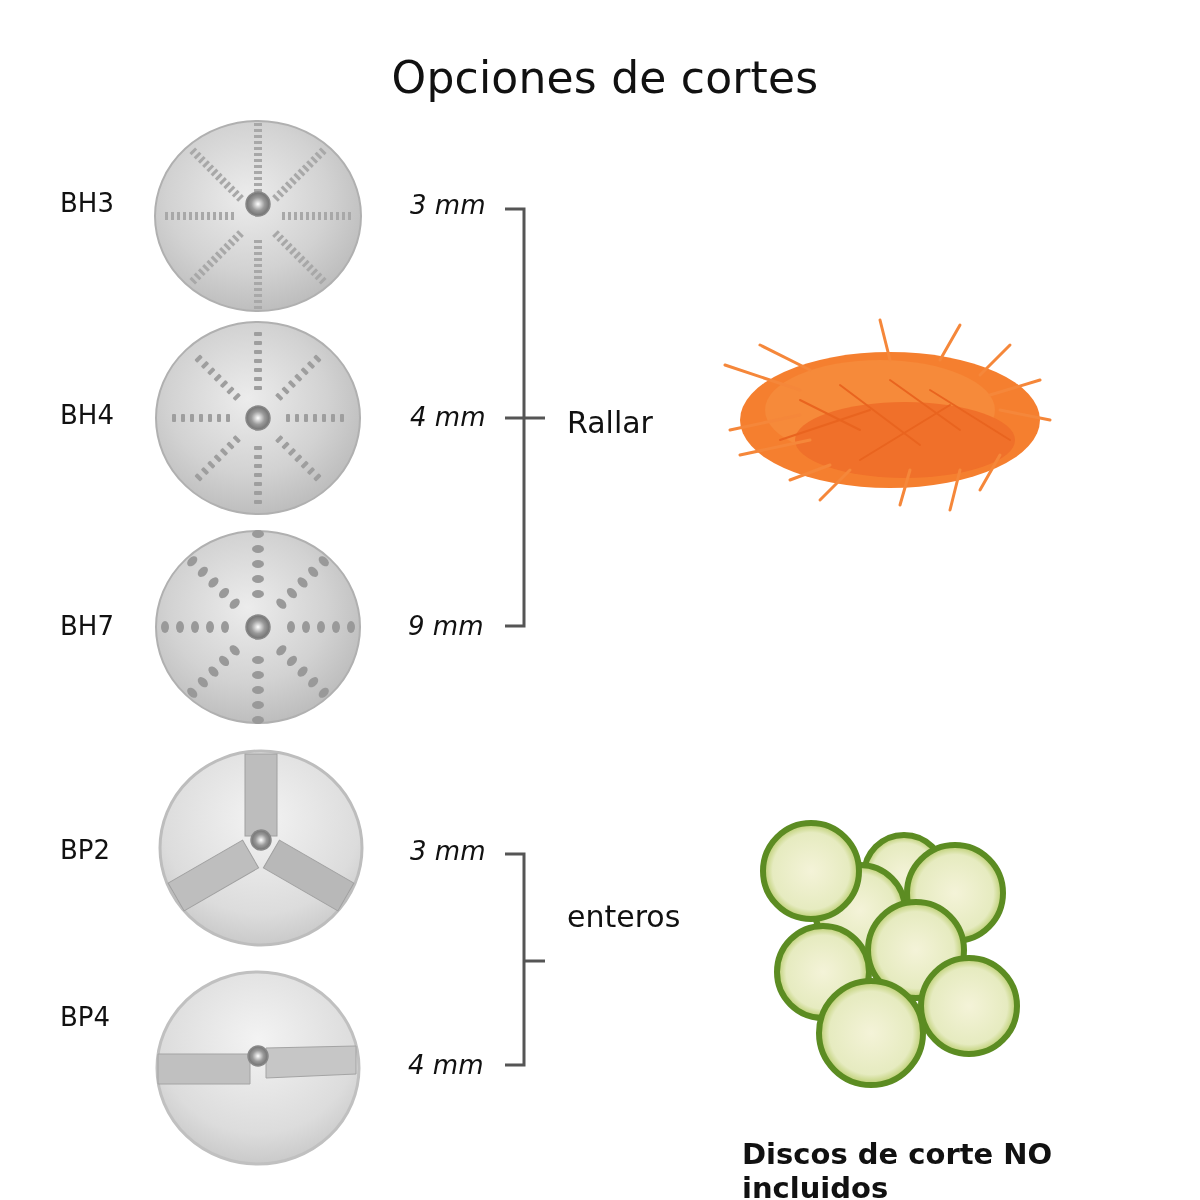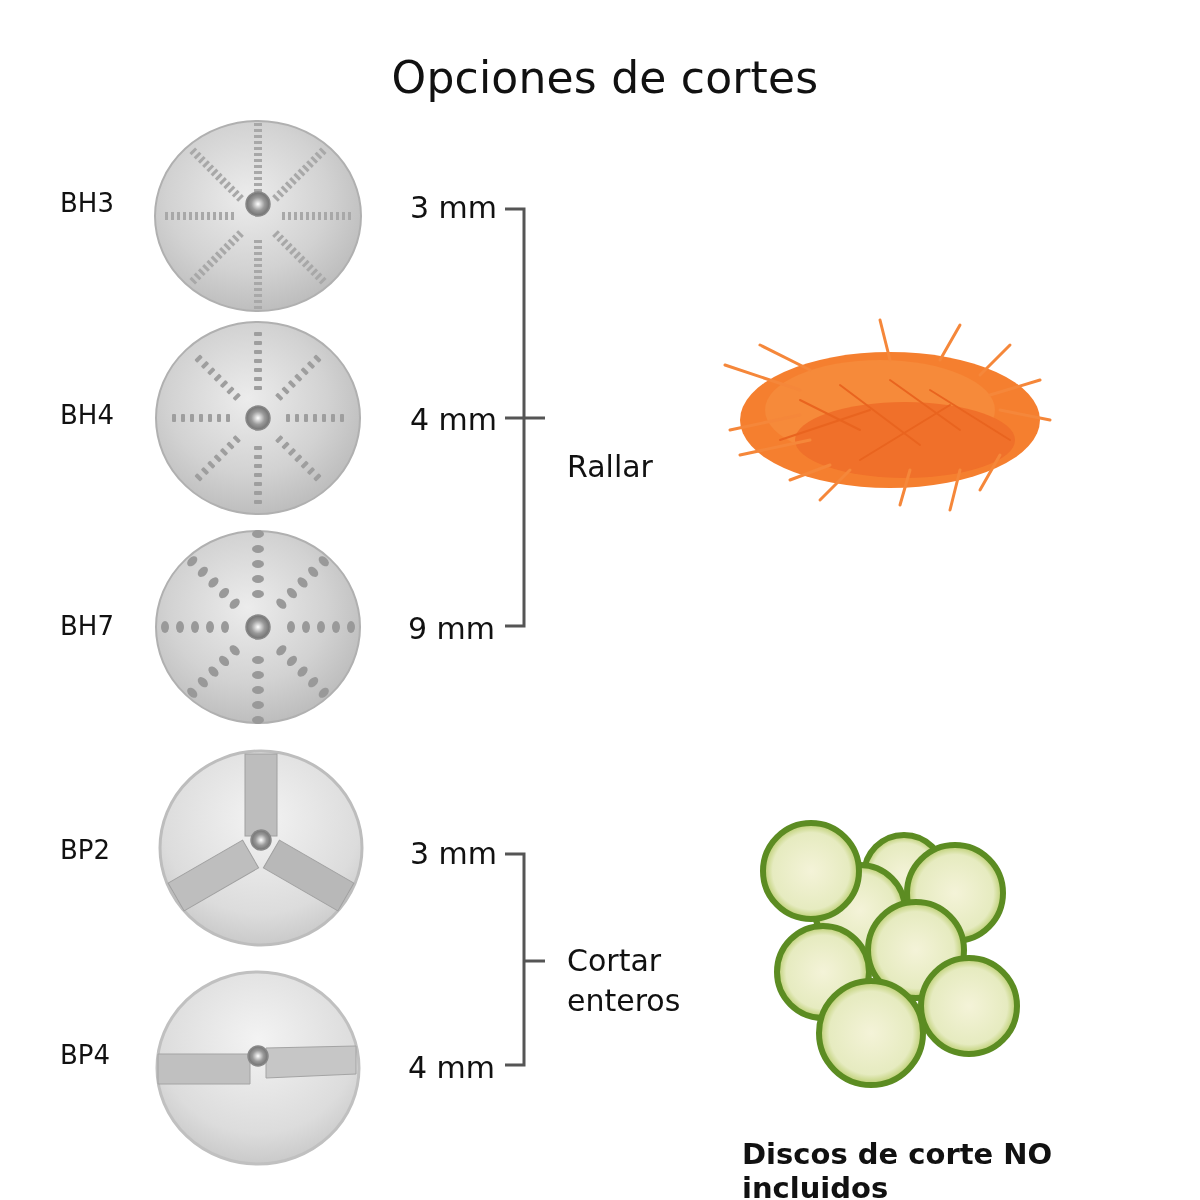--- a/index.html
+++ b/index.html
@@ -1,45 +1,44 @@
 <!DOCTYPE html>
 <html><head>
 <meta charset="utf-8">
 <style>
   html, body { margin: 0; padding: 0; background: #ffffff; }
   body { width: 1200px; height: 1200px; position: relative; overflow: hidden;
          font-family: "DejaVu Sans", "Liberation Sans", sans-serif; color: #111; }
   .abs { position: absolute; }
   .title { left: 0; width: 1210px; top: 52px; text-align: center; font-size: 44px; font-weight: 400; letter-spacing: 0.2px; }
   .code { font-size: 26px; font-weight: 400; left: 60px; }
-  .size { font-size: 30px; font-weight: 400; }
-  .group-label { font-size: 30px; line-height: 40px; margin-top: 44px; }
+  .size { font-size: 26px; font-weight: 400; font-style: italic; }
+  .group-label { font-size: 30px; line-height: 40px; }
   .footer { left: 742px; top: 1137px; font-size: 29px; font-weight: bold; }
   svg { position: absolute; left: 0; top: 0; }
 </style>
 </head>
 <body>
 
 <div class="abs title">Opciones de cortes</div>
 
 <div class="abs code" style="top:188px">BH3</div>
 <div class="abs code" style="top:400px">BH4</div>
 <div class="abs code" style="top:611px">BH7</div>
 <div class="abs code" style="top:835px">BP2</div>
-<div class="abs code" style="top:1040px">BP4</div>
+<div class="abs code" style="top:1002px">BP4</div>
 
 <div class="abs size" style="left:410px; top:190px">3 mm</div>
 <div class="abs size" style="left:410px; top:402px">4 mm</div>
 <div class="abs size" style="left:408px; top:611px">9 mm</div>
 <div class="abs size" style="left:410px; top:836px">3 mm</div>
 <div class="abs size" style="left:408px; top:1050px">4 mm</div>
 
 <div class="abs group-label" style="left:567px; top:403px">Rallar</div>
 <div class="abs group-label" style="left:567px; top:897px">
-  <div>Cortar</div>
   <div>enteros</div>
 </div>
 
 <div class="abs footer">Discos de corte NO incluidos</div>
 
 <svg width="1200" height="1200" viewBox="0 0 1200 1200" style="pointer-events:none">
   <defs>
     <radialGradient id="metal" cx="45%" cy="40%" r="65%">
       <stop offset="0%" stop-color="#ececec"></stop>
       <stop offset="60%" stop-color="#d2d2d2"></stop>

